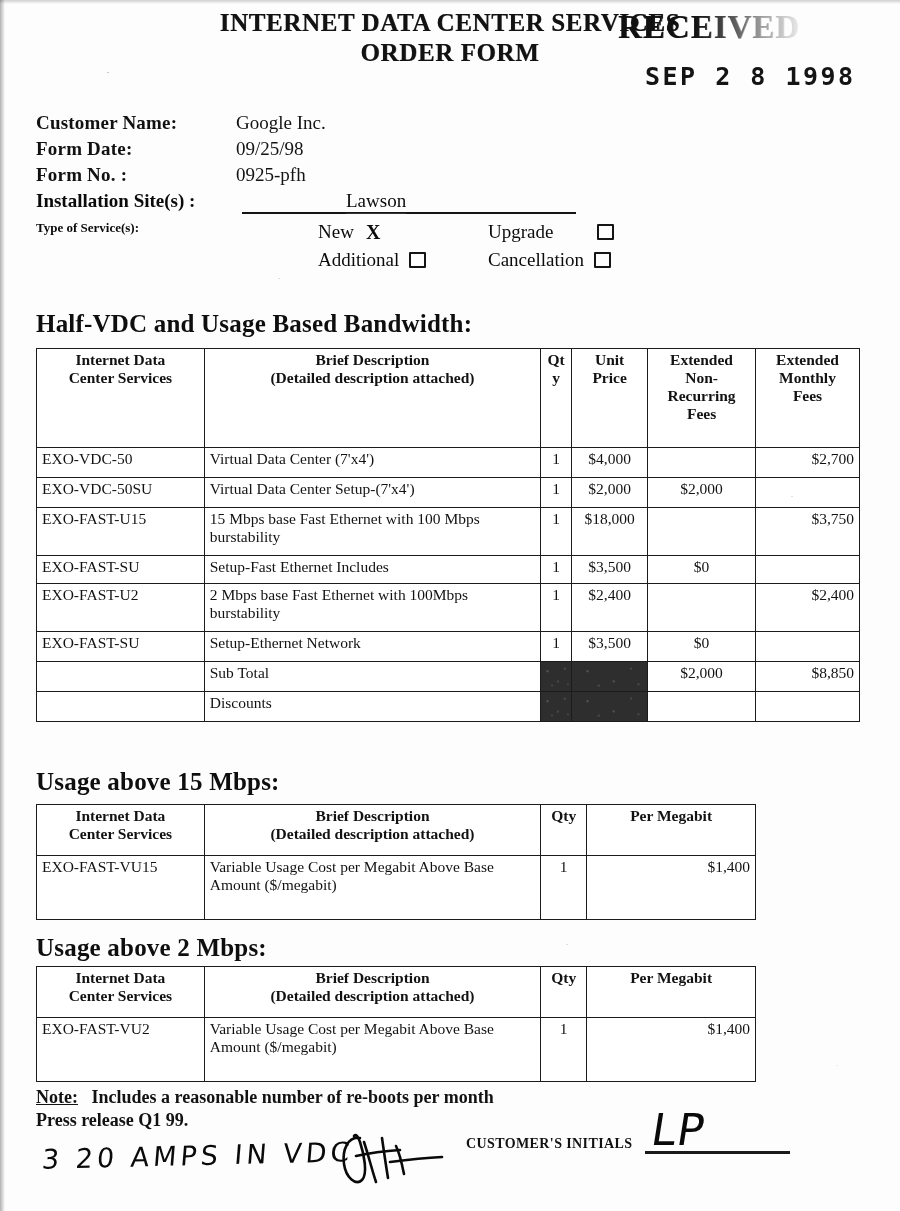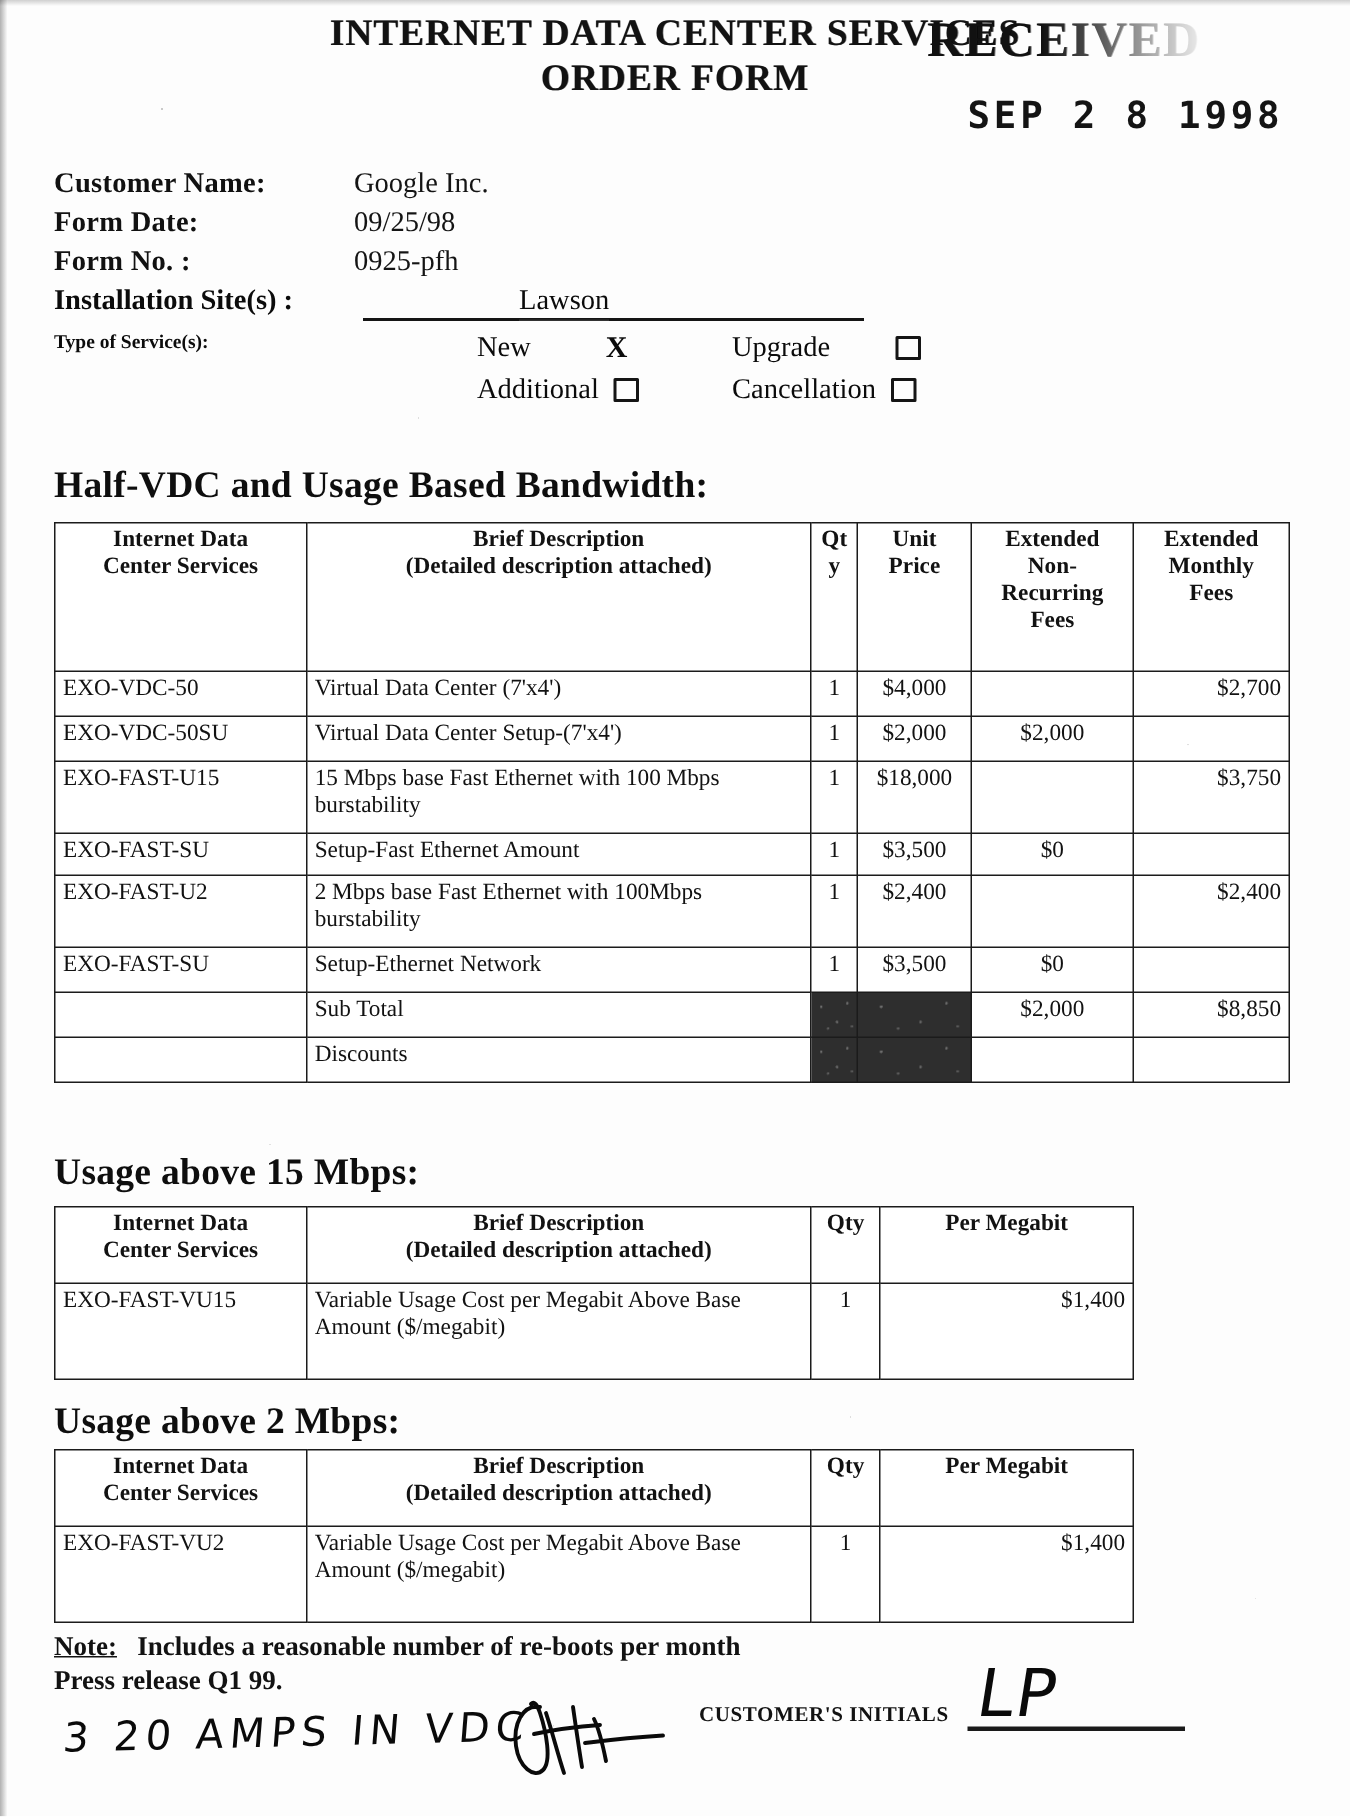--- a/index.html
+++ b/index.html
@@ -341,21 +341,21 @@
       <div class="site-label">Installation Site(s) :</div>
       <div class="site-rule"></div>
       <div class="site-value">Lawson</div>
     </div>
 
     <div class="svc-row">
       <div class="svc-label">Type of Service(s):</div>
       <div class="svc-opts">
 
         <div class="svc-line">
-          <div class="svc-item" style="width:170px;gap:38px;">
+          <div class="svc-item" style="width:170px;">
             <span class="lbl">New</span>
             <span class="xmark">X</span>
           </div>
           <div class="svc-item">
             <span class="lbl">Upgrade</span>
             <span class="box" style="margin-left:44px;"></span>
           </div>
         </div>
 
         <div class="svc-line">
@@ -435,21 +435,21 @@
       <tr style="height:48px;">
         <td>EXO-FAST-U15</td>
         <td>15 Mbps base Fast Ethernet with 100 Mbps burstability</td>
         <td class="ctr">1</td>
         <td class="ctr">$18,000</td>
         <td class="ctr"></td>
         <td class="num">$3,750</td>
       </tr>
       <tr style="height:28px;">
         <td>EXO-FAST-SU</td>
-        <td>Setup-Fast Ethernet Amount</td>
+        <td>Setup-Fast Ethernet Includes</td>
         <td class="ctr">1</td>
         <td class="ctr">$3,500</td>
         <td class="ctr">$0</td>
         <td class="num"></td>
       </tr>
       <tr style="height:48px;">
         <td>EXO-FAST-U2</td>
         <td>2 Mbps base Fast Ethernet with 100Mbps burstability</td>
         <td class="ctr">1</td>
         <td class="ctr">$2,400</td>

